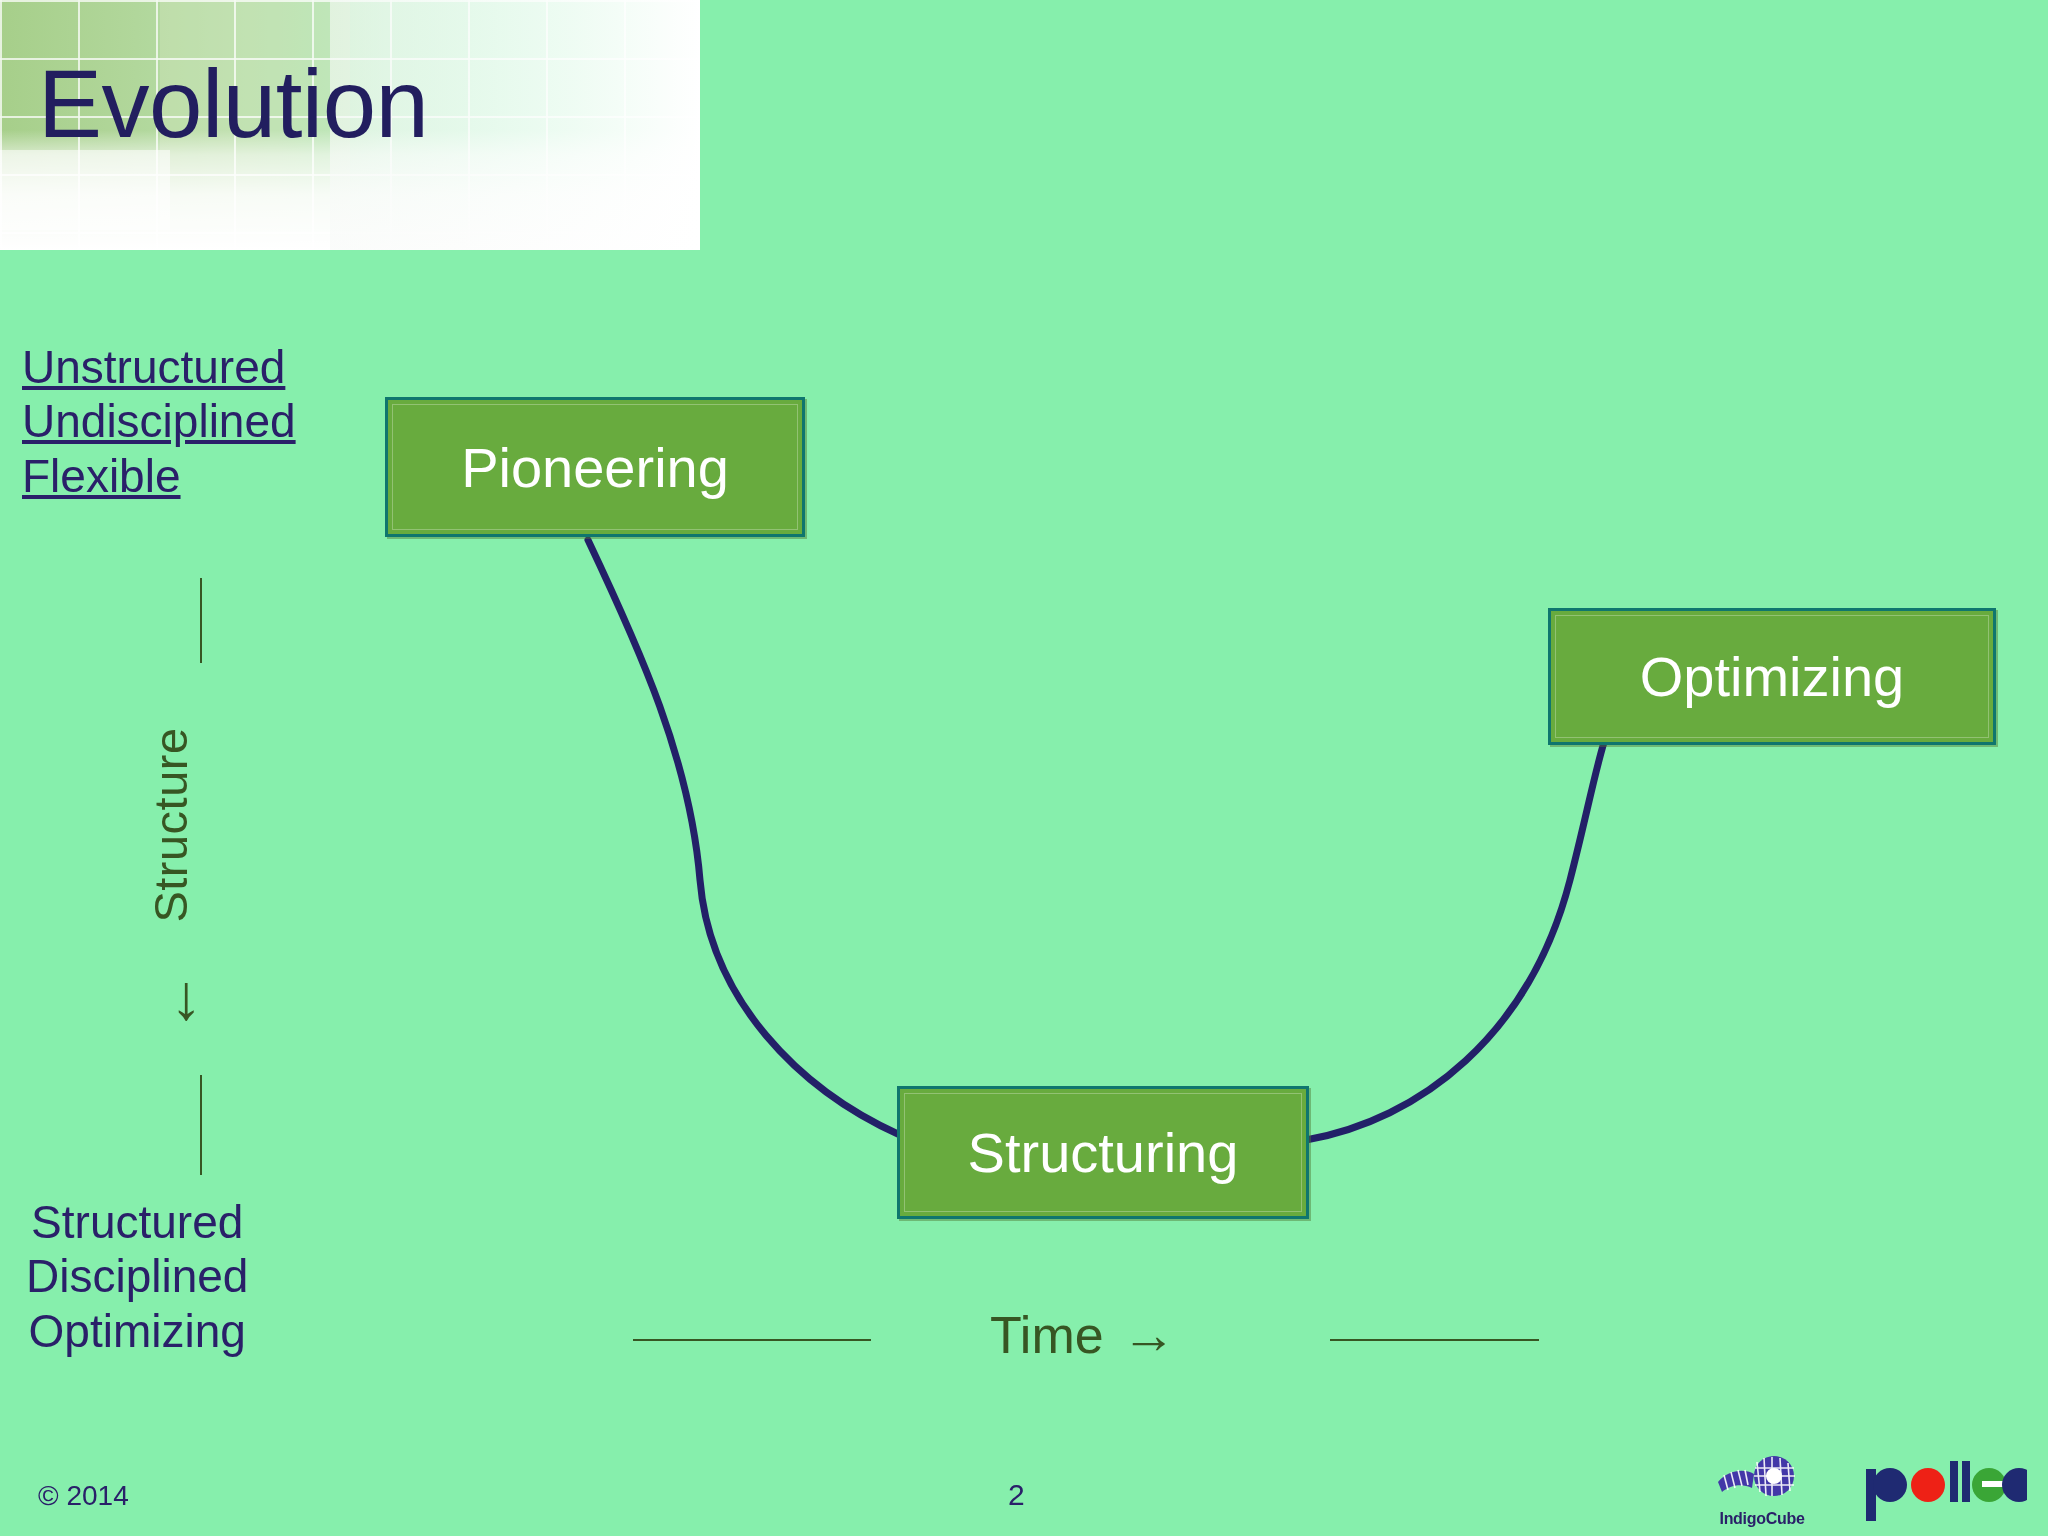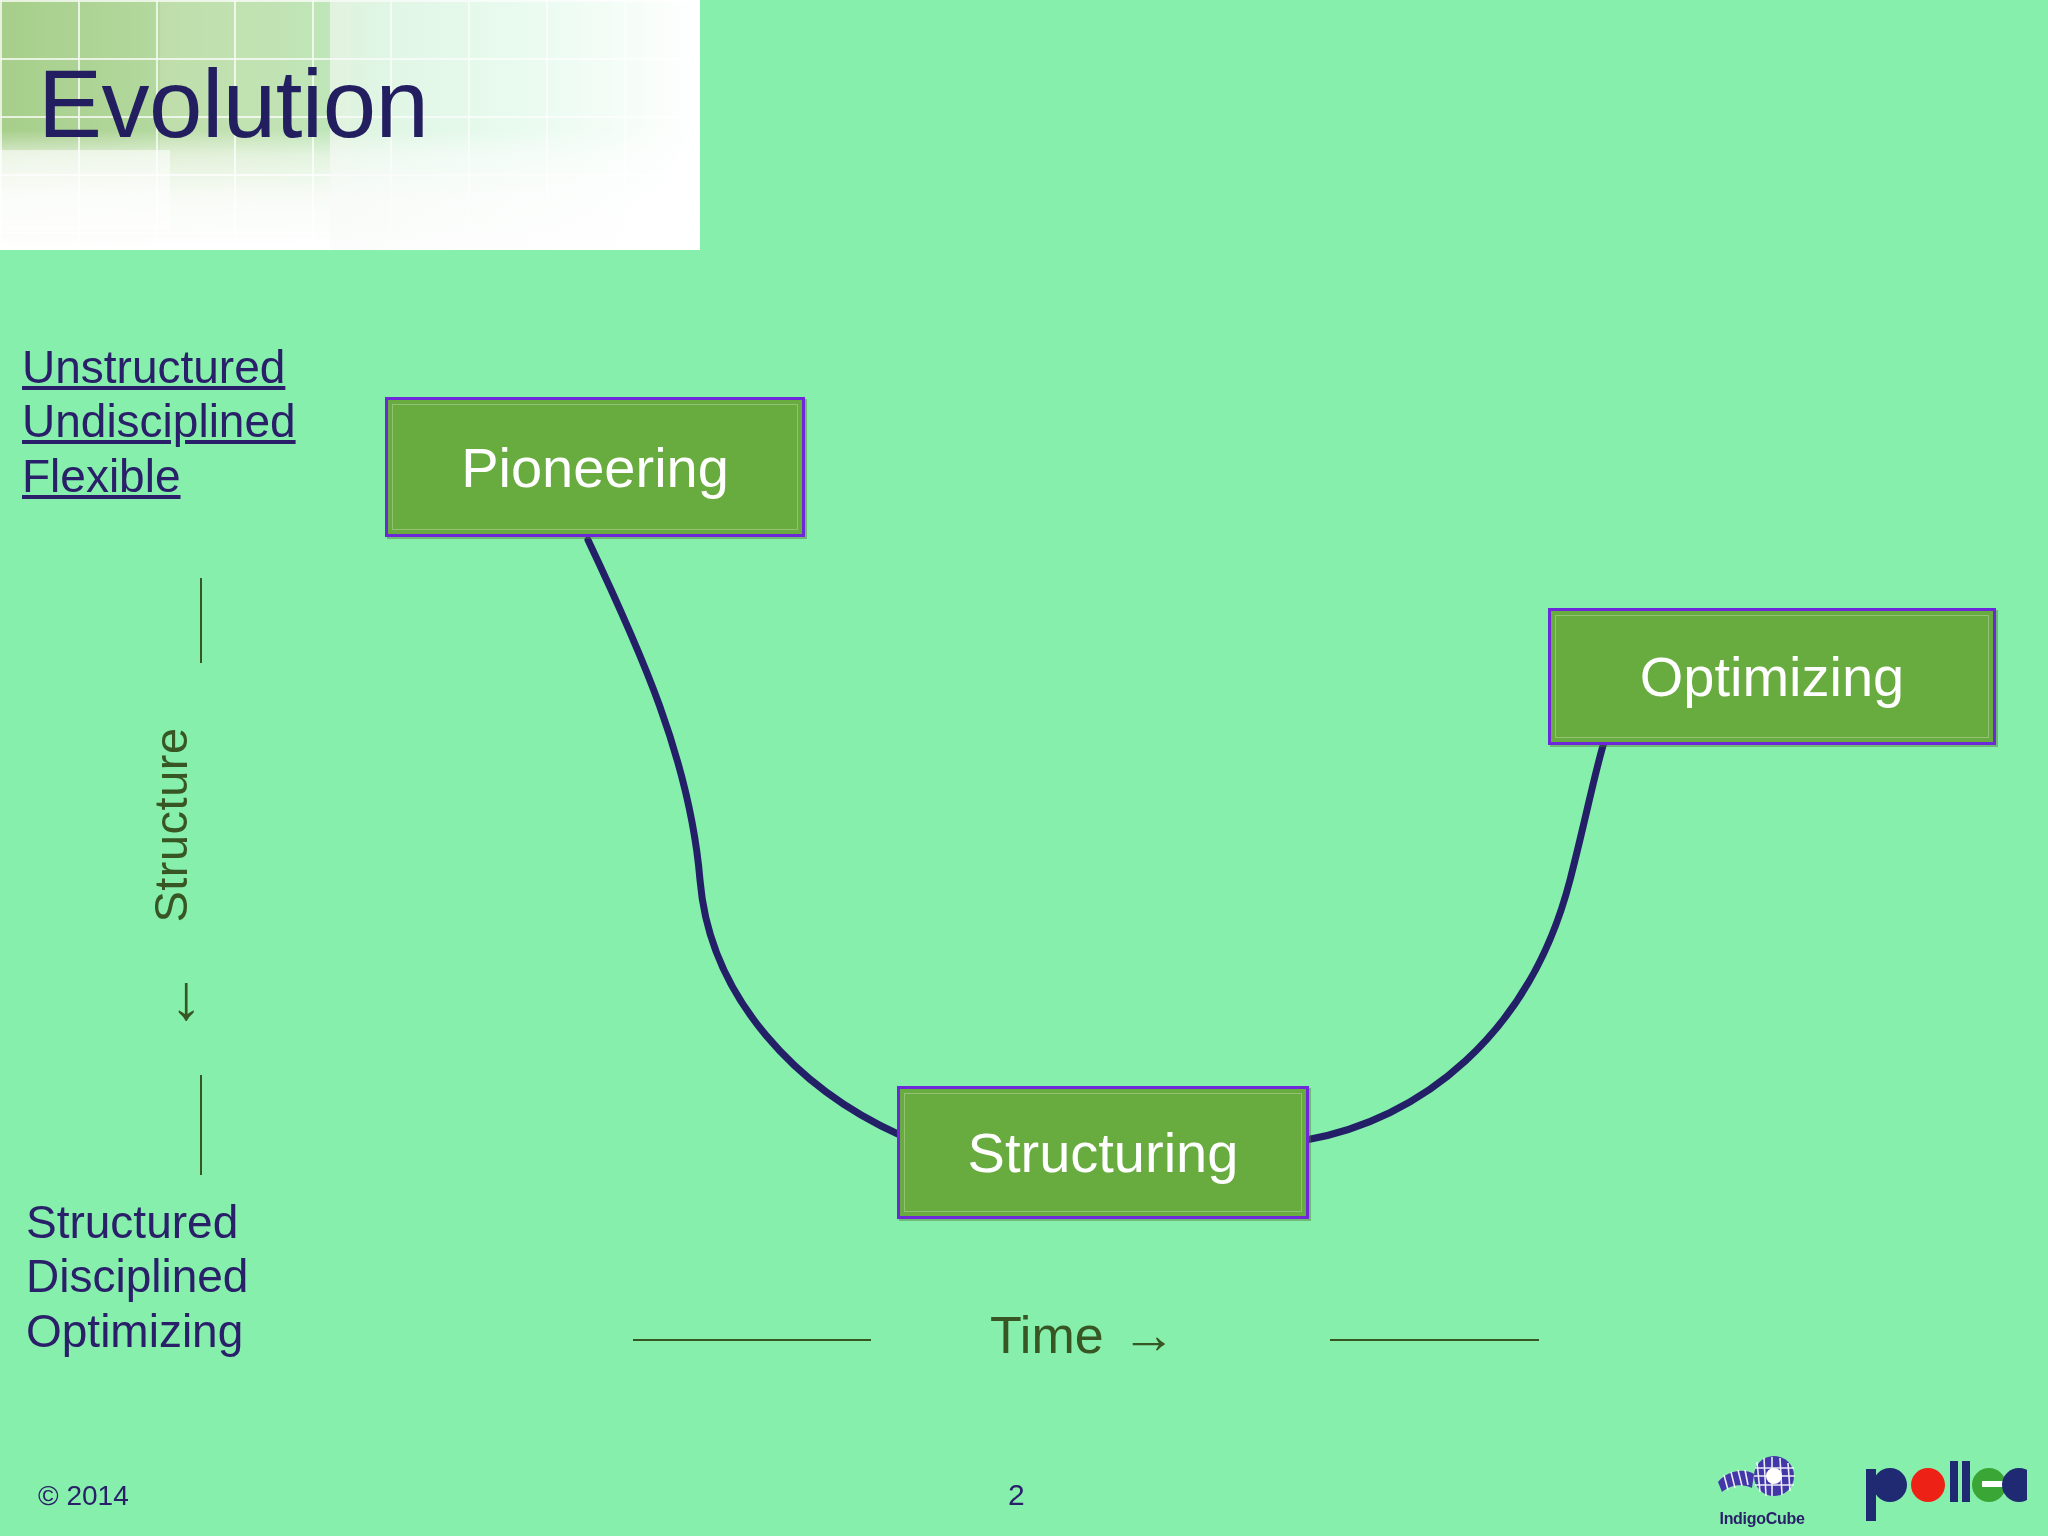--- a/index.html
+++ b/index.html
@@ -93,21 +93,21 @@
 
   
   .axis-text {
     position: absolute;
     color: #2a2069;
     font-size: 46px;
     line-height: 1.18;
     white-space: nowrap;
   }
   #label-top  { left: 22px; top: 340px; text-decoration: underline; }
-  #label-bot  { left: 26px; top: 1195px; }
+  #label-bot  { left: 26px; top: 1195px; text-align: center; }
 
   .axis-line {
     position: absolute;
     width: 2px;
     background: #375623;
   }
   #axis-line-upper { left: 200px; top: 578px; height: 85px; }
   #axis-line-lower { left: 200px; top: 1075px; height: 100px; }
 
   #structure-label {
@@ -131,21 +131,21 @@
     height: 70px;
     color: #375623;
     font-size: 64px;
     line-height: 1;
   }
 
   
   .stage-box {
     position: absolute;
     background: #68ab3e;
-    border: 3px solid #6d28d9;
+    border: 3px solid #0f766e;
     box-shadow: 2px 2px 0 rgba(80,120,50,0.45);
     color: #ffffff;
     font-size: 56px;
     display: flex;
     align-items: center;
     justify-content: center;
     box-sizing: border-box;
   }
   .stage-box .inner-edge {
     position: absolute;

